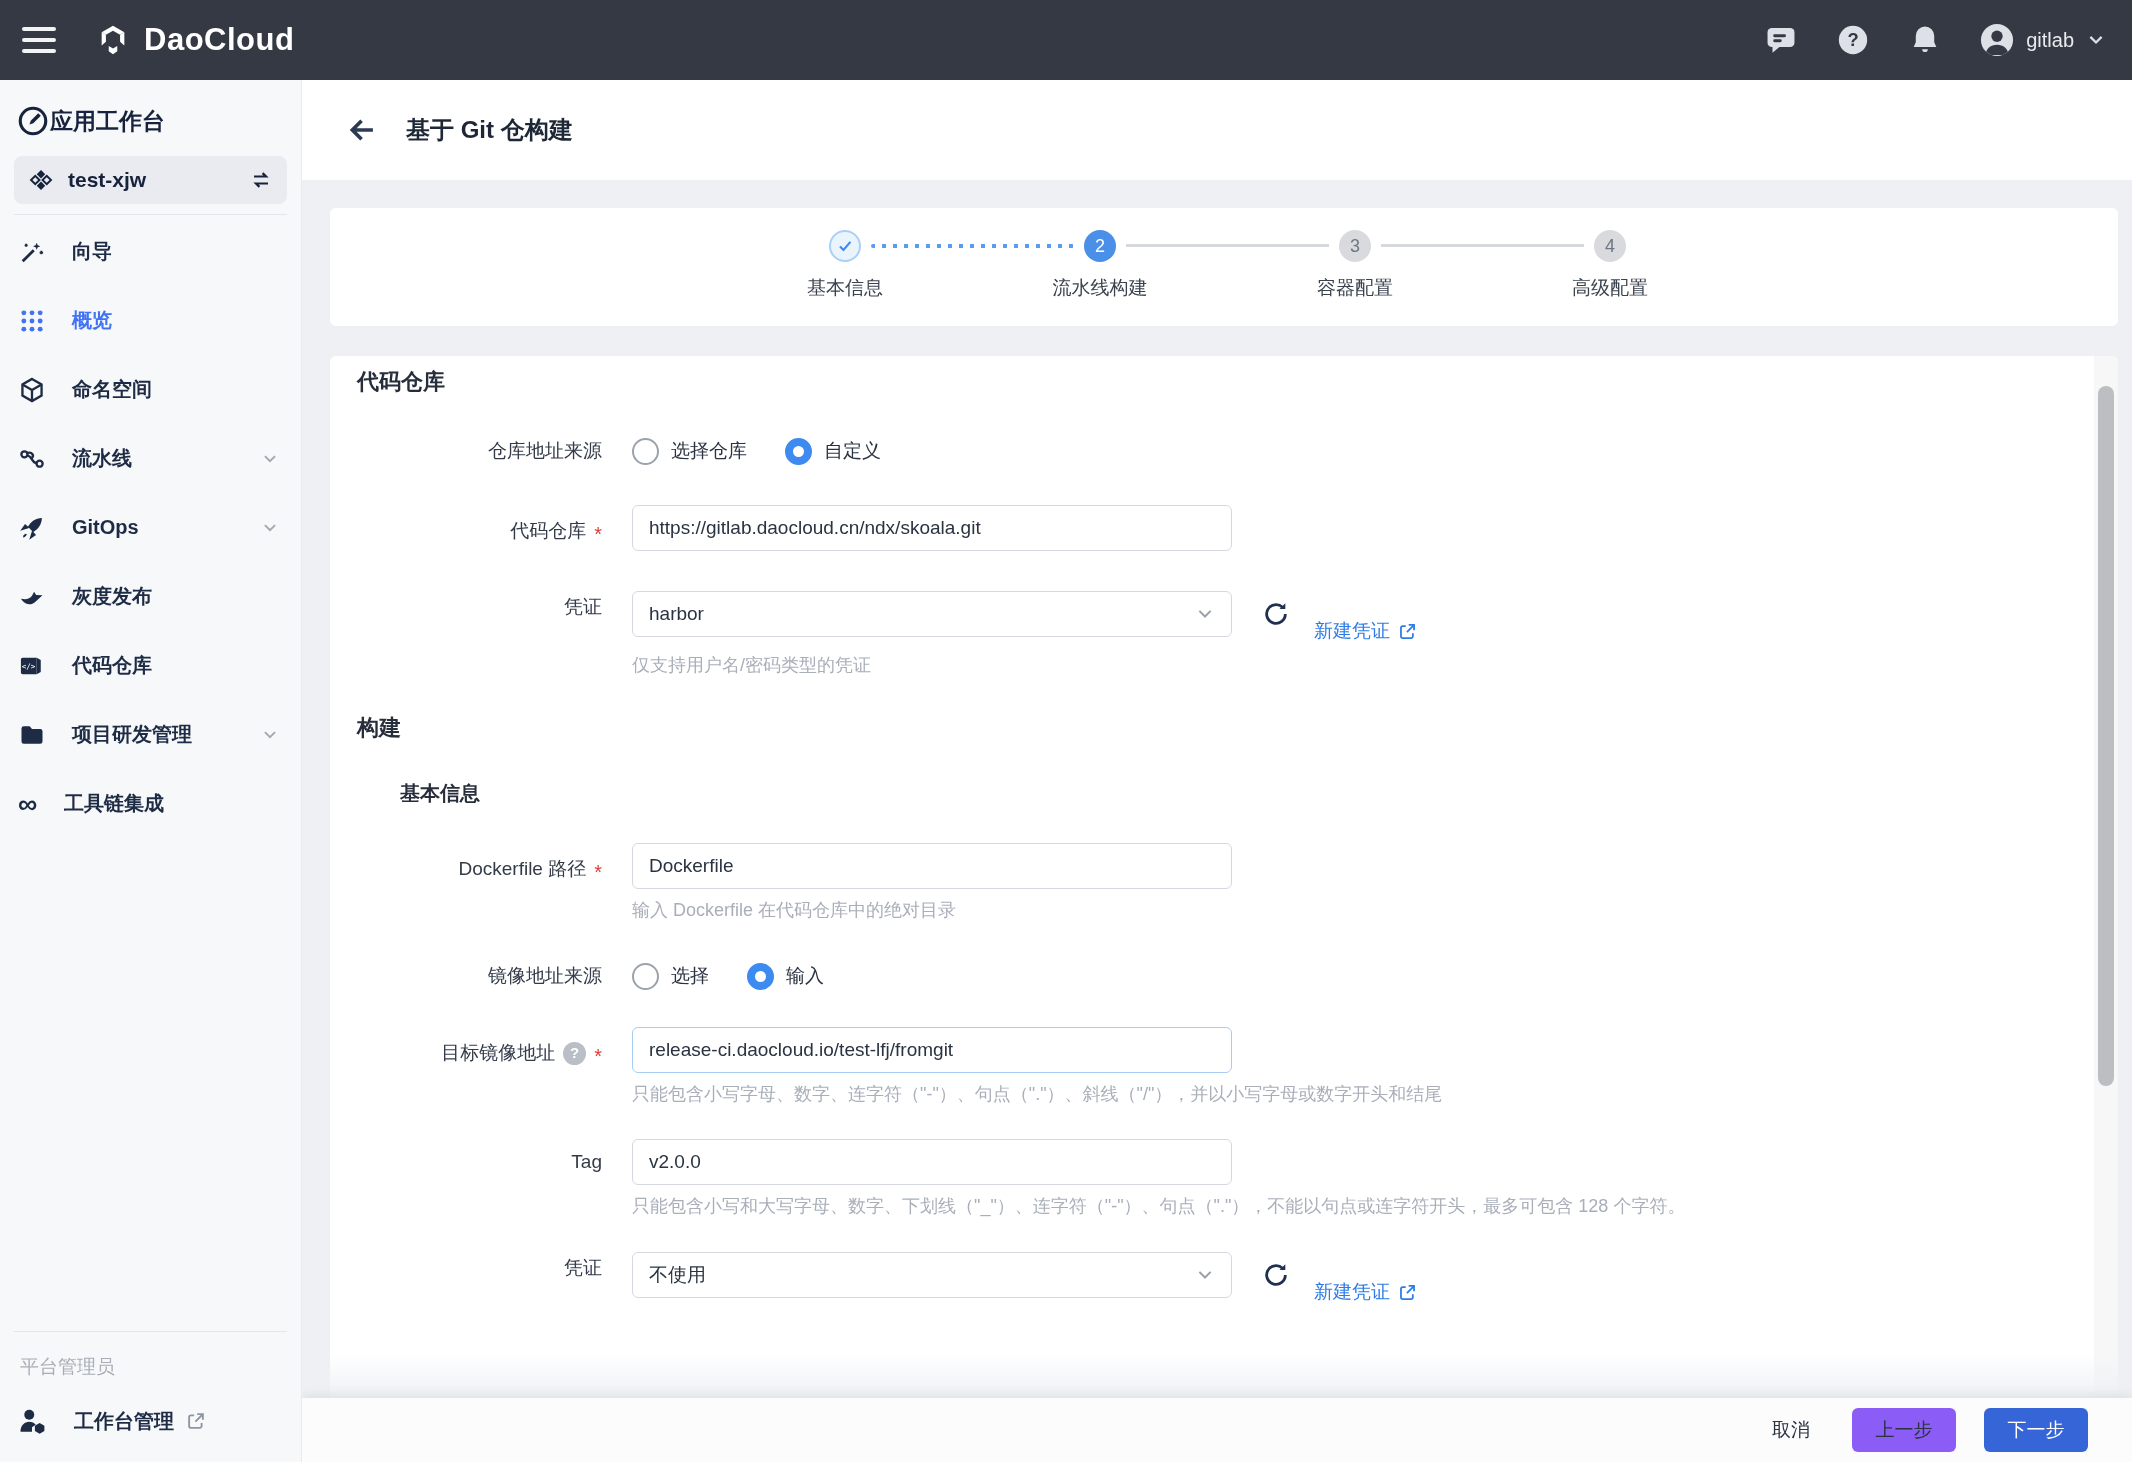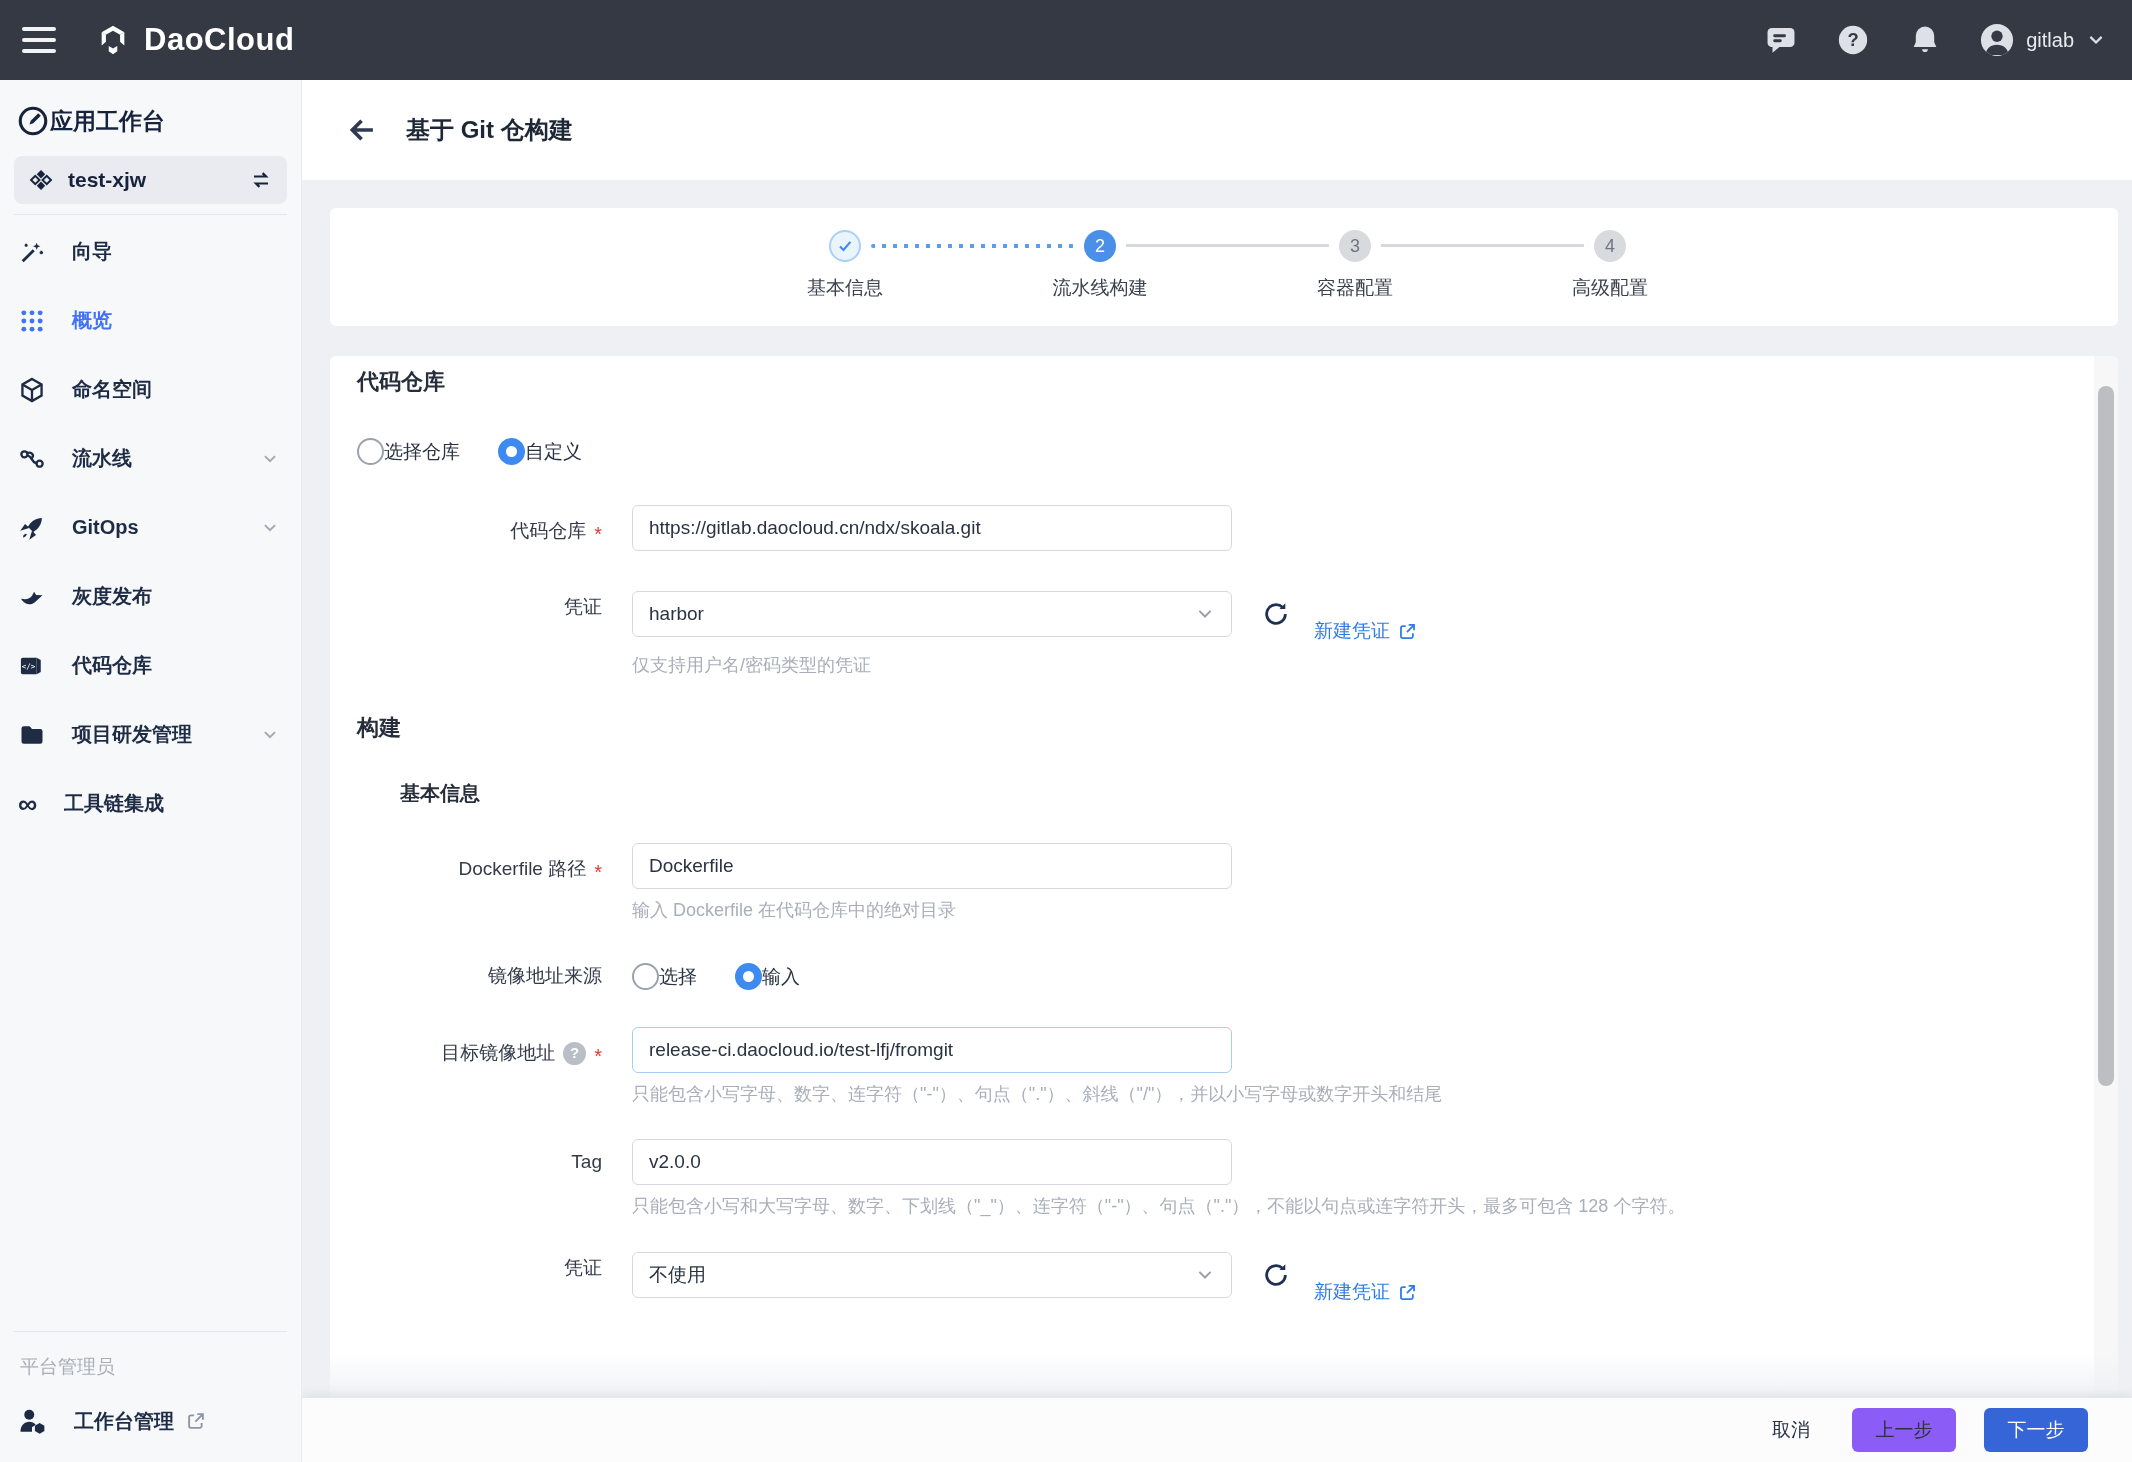--- a/index.html
+++ b/index.html
@@ -77,21 +77,21 @@
   .fctl-line { display:flex; align-items:center; }
   .tinput { width:600px; height:46px; border:1px solid #d5d8df; border-radius:6px; background:#fff;
     font-size:19px; color:#2a3342; padding:0 16px; outline:none; font-family:inherit; }
   .tinput.focus { border-color:#a9ccf3; }
   .selectbox { width:600px; height:46px; border:1px solid #d5d8df; border-radius:6px; background:#fff;
     display:flex; align-items:center; padding:0 16px; cursor:pointer; }
   .sel-value { font-size:19px; color:#2a3342; }
   .sel-chevron { margin-left:auto; width:20px; height:20px; }
   .hint { margin-top:9px; font-size:18px; color:#a9aeb9; line-height:24px; }
   .radio-group { display:flex; align-items:center; height:46px; gap:38px; }
-  .radio-opt { display:flex; align-items:flex-end; cursor:pointer; }
+  .radio-opt { display:flex; align-items:center; gap:12px; cursor:pointer; }
   .rdot { width:27px; height:27px; border-radius:50%; background:#fff; border:2px solid #9aa2ac; flex:none; }
   .rdot.on { border:8px solid #3d8bf0; }
   .radio-text { font-size:19px; color:#2a3342; }
   .after-field { display:flex; align-items:center; margin-left:30px; gap:24px; }
   .refresh-ic { width:28px; height:28px; color:#203050; cursor:pointer; }
   .blue-link { display:flex; align-items:center; gap:8px; color:#2f7ce8; font-size:19px; cursor:pointer;margin-top:34px; }
   .help-ic { width:23px; height:23px; border-radius:50%; background:#b9bec7; color:#ffffff; font-size:15px;
     font-weight:bold; display:inline-flex; align-items:center; justify-content:center; flex:none; }
 
   .mt-row1{margin-top:32px;} .mt-row2{margin-top:31px;} .mt-row3{margin-top:27px;}
@@ -339,20 +339,23 @@
           <div class="step-circle todo">4</div>
           <div class="step-label">高级配置</div>
         </div>
       </div>
 
       <div class="form-card">
         <div class="form-inner">
           <div class="sec-title">代码仓库</div>
 
           <div class="frow mt-row1">
+            <div class="flabel">
+                <span>仓库地址来源</span>
+              </div>
             <div class="radio-group">
               <div class="radio-opt">
                 <span class="rdot"></span>
                 <span class="radio-text">选择仓库</span>
               </div>
               <div class="radio-opt">
                 <span class="rdot on"></span>
                 <span class="radio-text">自定义</span>
               </div>
             </div>

